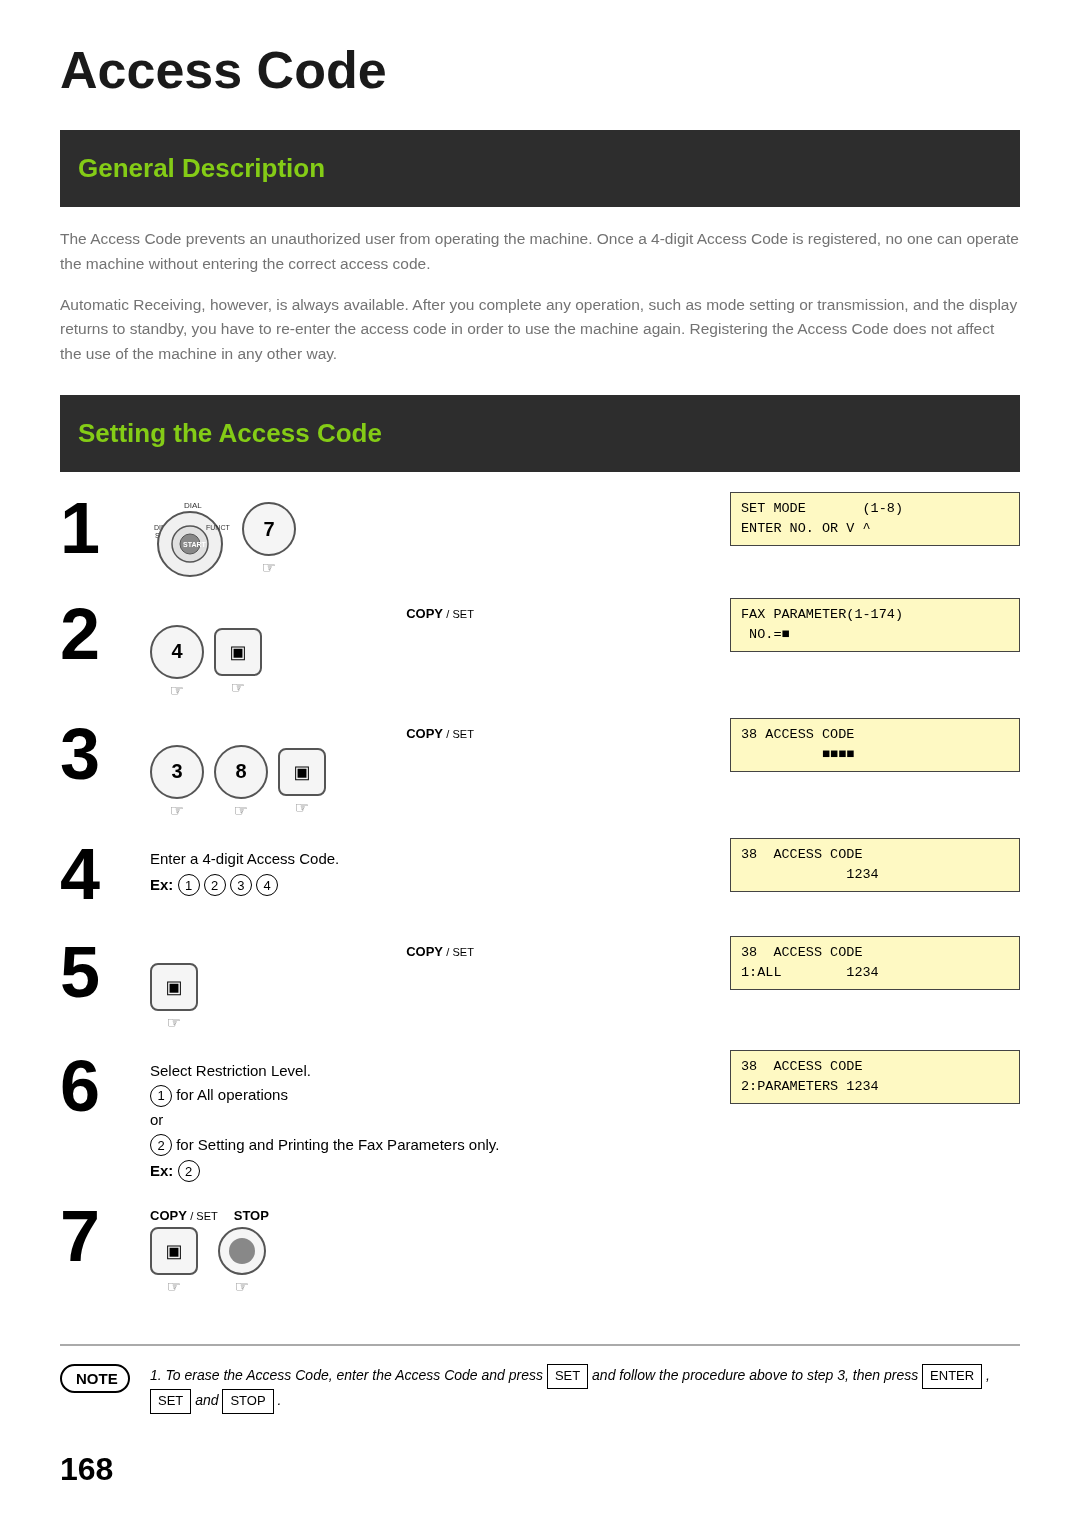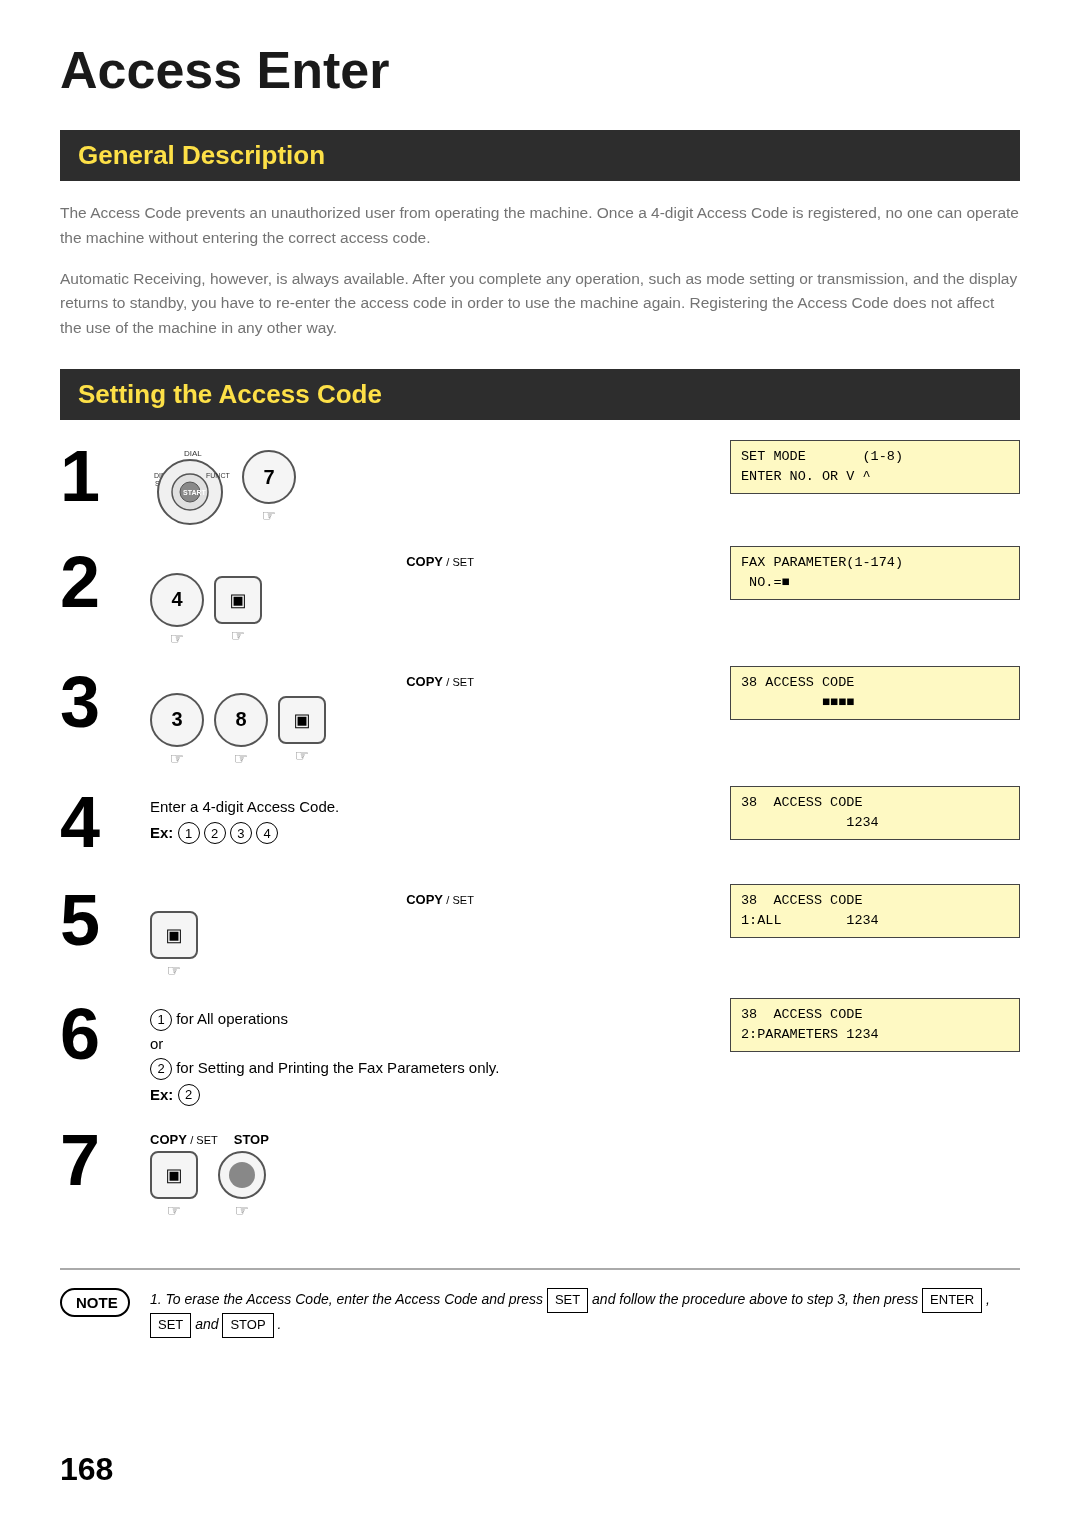--- a/index.html
+++ b/index.html
@@ -16,22 +16,22 @@
     .page-title {
       font-size: 52px;
       font-weight: bold;
       font-family: Arial, sans-serif;
       margin-bottom: 30px;
       color: #1a1a1a;
     }
 
     .section-header {
       background: #2d2d2d;
-      color: #fde047;
-      padding: 10px 18px;
+      color: #84cc16;
+      padding: 23px 18px;
       font-size: 26px;
       font-weight: bold;
       margin-bottom: 20px;
     }
 
     .description-text {
       font-size: 15.5px;
       line-height: 1.6;
       margin-bottom: 16px;
       color: #737373;
@@ -260,21 +260,21 @@
 
     .step-row-content {
       display: flex;
       flex: 1;
       align-items: flex-start;
     }
   </style>
 </head>
 <body>
 
-<h1 class="page-title">Access Enter</h1>
+<h1 class="page-title">Access Code</h1>
 
 <div>
   <div class="section-header">General Description</div>
   <p class="description-text">The Access Code prevents an unauthorized user from operating the machine.  Once a 4-digit Access Code is registered, no one can operate the machine without entering the correct access code.</p>
   <p class="description-text section-gap">Automatic Receiving, however, is always available.  After you complete any operation, such as mode setting or transmission, and the display returns to standby, you have to re-enter the access code in order to use the machine again.  Registering the Access Code does not affect the use of the machine in any other way.</p>
 </div>
 
 <div>
   <div class="section-header">Setting the Access Code</div>
 
@@ -410,20 +410,21 @@
           <div class="lcd-box">38  ACCESS CODE
 1:ALL        1234</div>
         </div>
       </div>
     </div>
 
     <div class="step-row">
       <div class="step-number">6</div>
       <div class="step-row-content">
         <div class="step-content">
+          <div class="step-text">Select Restriction Level.</div>
           <div class="step-text">
             <span class="circle-num">1</span>
             <span>for All operations</span>
           </div>
           <div class="step-text">or</div>
           <div class="step-text">
             <span class="circle-num">2</span>
             <span>for Setting and Printing the Fax Parameters only.</span>
           </div>
           <div class="ex-line">

